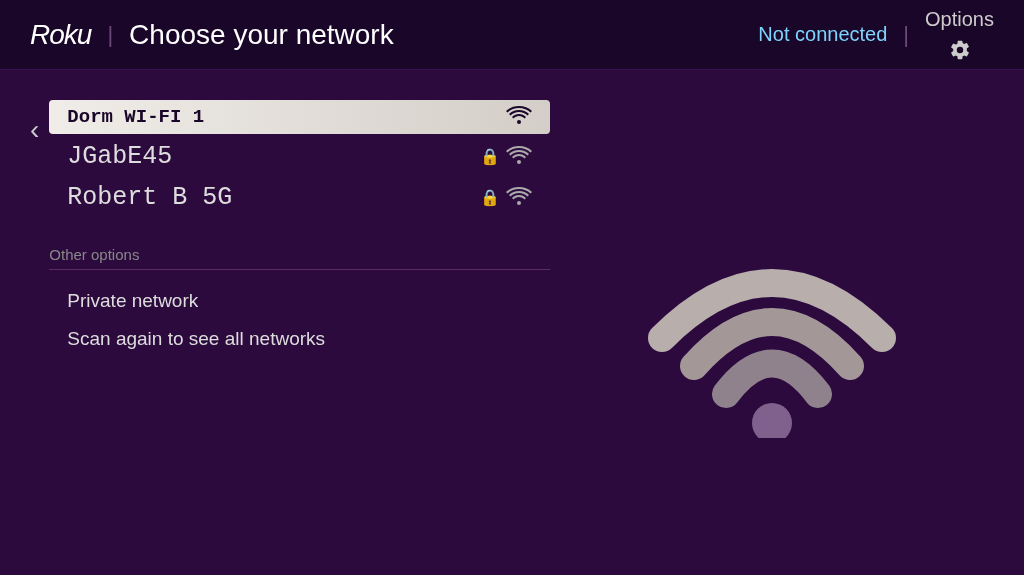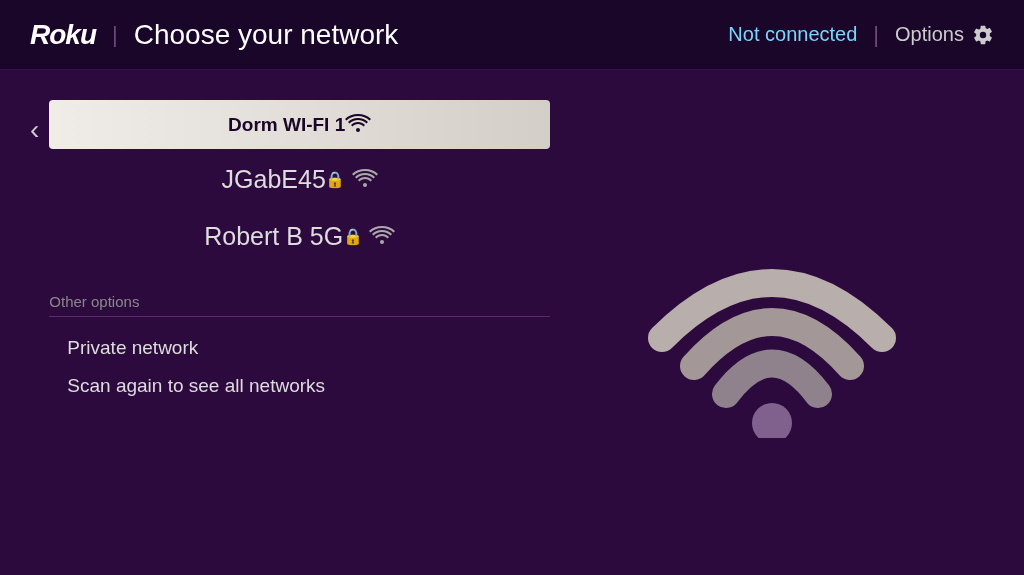--- a/index.html
+++ b/index.html
@@ -19,21 +19,21 @@
       display: flex;
       align-items: center;
       padding: 0 30px;
       height: 70px;
       background: #1a0628;
       border-bottom: 1px solid #3a0f52;
     }
 
     .roku-logo {
       font-size: 28px;
-      font-weight: 700;
+      font-weight: 400;
       color: #ffffff;
       letter-spacing: -1px;
       font-style: italic;
     }
 
     .header-divider {
       color: #6b4a7a;
       margin: 0 16px;
       font-size: 22px;
       font-weight: 300;
@@ -59,20 +59,21 @@
       font-weight: 300;
     }
 
     .options-btn {
       display: flex;
       align-items: center;
       gap: 8px;
       font-size: 20px;
       color: #cccccc;
       cursor: pointer;
+      flex-direction: column;
     }
 
     .gear-icon-svg {
       width: 22px;
       height: 22px;
     }
 
     
     .main {
       display: flex;
@@ -98,25 +99,26 @@
     }
 
     .network-list {
       flex: 1;
     }
 
     
     .network-item {
       display: flex;
       align-items: center;
-      justify-content: center;
-      padding: 12px 18px;
+      justify-content: space-between;
+      padding: 4px 18px;
       margin-bottom: 4px;
       border-radius: 4px;
       cursor: pointer;
+      font-family: Liberation Mono, monospace;
     }
 
     .network-item.selected {
       background: linear-gradient(to right, #f0ede8, #d4cec8);
       border-radius: 4px;
     }
 
     .network-item.selected .network-name {
       color: #1a0628;
       font-weight: 700;

